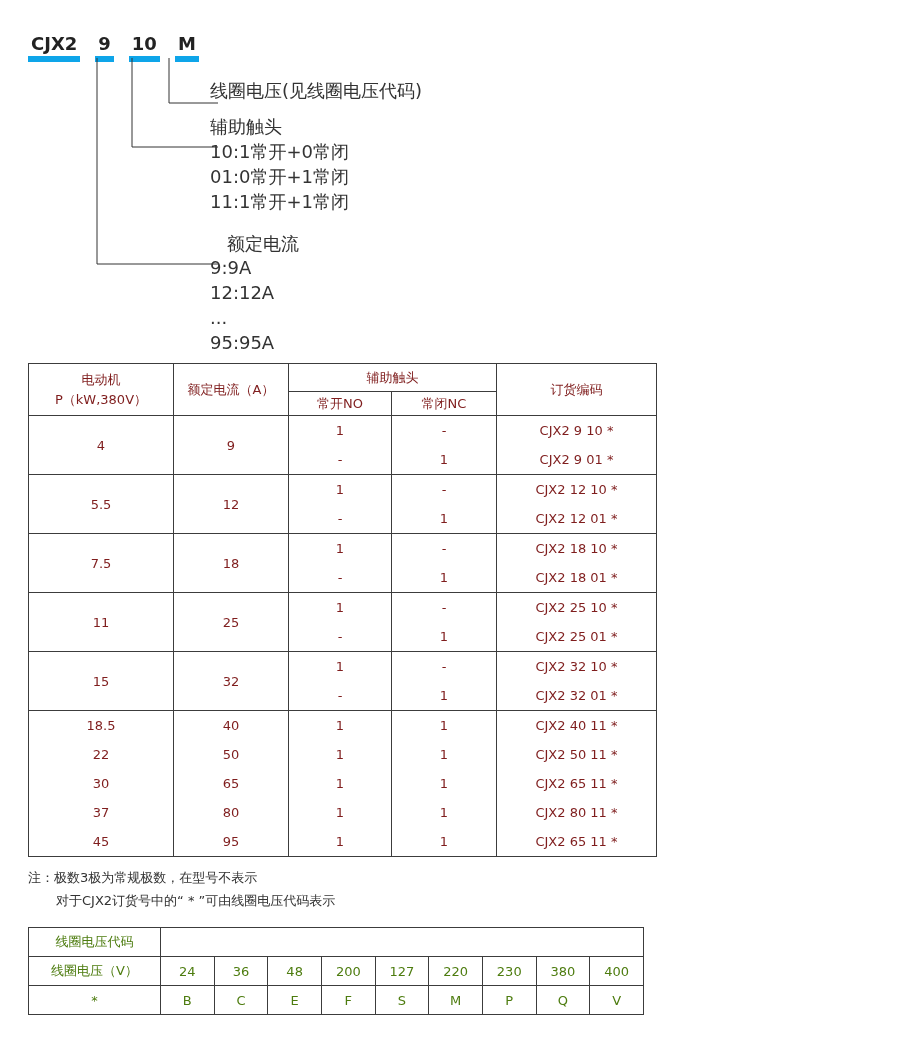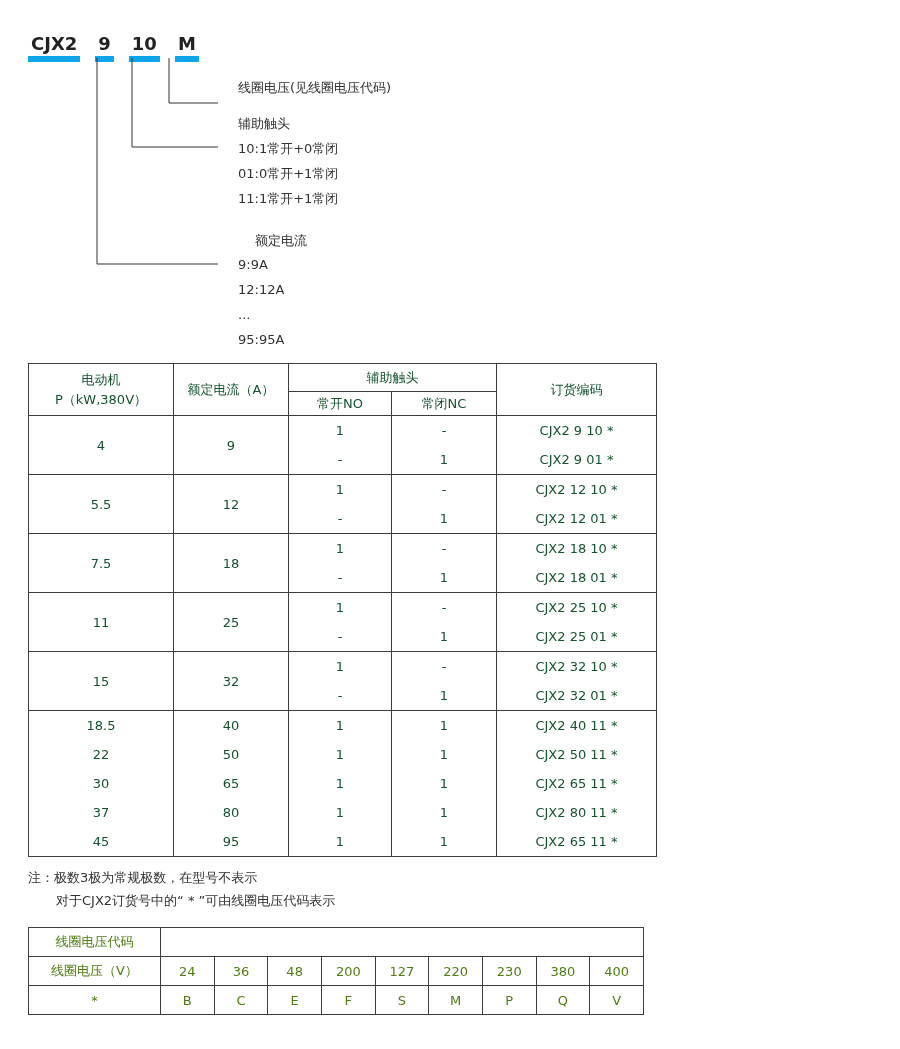--- a/index.html
+++ b/index.html
@@ -7,24 +7,24 @@
     position:relative;width:900px;height:1049px;background:#ffffff;
     font-family:"DejaVu Sans","Liberation Sans",sans-serif;
     color:#333;overflow:hidden;
   }
   
   .model-title{position:absolute;left:28px;top:33px;font-size:18px;font-weight:bold;color:#222;}
   .model-title .part{display:inline-block;border-bottom:6px solid #0ea5e9;padding:0 3px 2px 3px;margin-right:15px;}
   
   .connectors{position:absolute;left:0;top:0;}
   
-  .lbl{position:absolute;left:238px;font-size:13px;color:#333;white-space:nowrap;}
+  .lbl{position:absolute;left:210px;font-size:18px;color:#333;white-space:nowrap;}
   
   table{border-collapse:collapse;table-layout:fixed;}
-  .main-table{position:absolute;left:28px;top:363px;width:628px;font-size:13px;color:#14532d;}
+  .main-table{position:absolute;left:28px;top:363px;width:628px;font-size:13px;color:#7f1d1d;}
   .main-table th,.main-table td{
     border-left:1px solid #3c3c3c;border-right:1px solid #3c3c3c;
     text-align:center;vertical-align:middle;font-weight:normal;padding:0;
   }
   .main-table{border:1px solid #3c3c3c;}
   .main-table thead th{height:27px;}
   .main-table thead .sub th{height:23px;}
   .main-table .aux-h{border-bottom:1px solid #3c3c3c;}
   .main-table tbody td{height:29px;}
   .main-table tbody tr.group-top td{border-top:1px solid #3c3c3c;}

